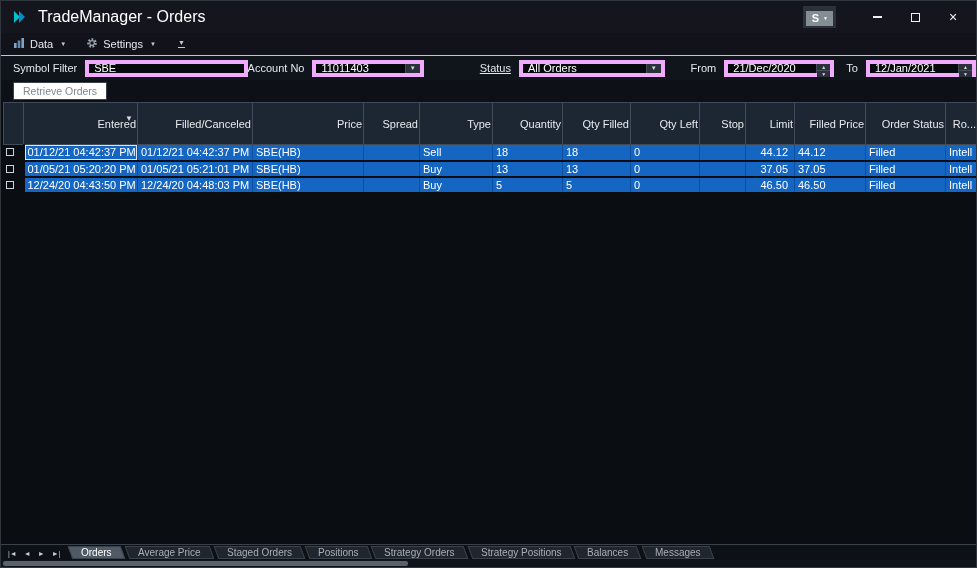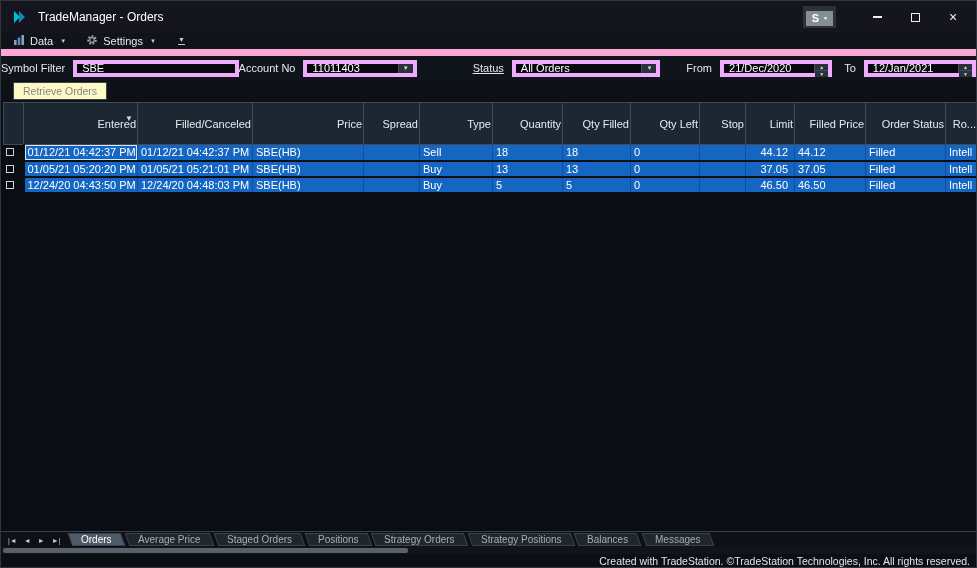--- a/index.html
+++ b/index.html
@@ -6,51 +6,51 @@
   html,body { margin:0; padding:0; background:#000; }
   button { background:none; border:none; padding:0; font:inherit; color:inherit; cursor:default; }
   .window{
     width:977px; height:568px; display:flex; flex-direction:column;
     background:#0b0e13; color:#e8ecef; border:1px solid #30363e;
     font-family:"Liberation Sans", sans-serif; overflow:hidden; position:relative;
   }
   
   .titlebar{ height:32px; flex:0 0 auto; background:#15151d; display:flex; align-items:center; padding:0 10px 0 10px; }
   .logo{ width:18px; height:18px; display:inline-flex; }
-  .title{ font-size:12px; margin-left:9px; color:#ffffff; }
+  .title{ font-size:16px; margin-left:9px; color:#ffffff; }
   .tb-spacer{ flex:1; }
   .style-btn-wrap{ background:#2b323c; padding:2px 3px; margin-right:16px; }
   .style-btn{ background:#858d95; color:#fff; font-size:11px; font-weight:bold; padding:1px 5px 2px 6px; display:inline-flex; align-items:center; gap:4px; }
   .mini-arrow{ font-size:5px; color:#fff; }
   .win-btn{ width:26px; height:20px; display:inline-flex; align-items:center; justify-content:center; margin-left:12px; color:#f0f0f0; font-size:14px; }
   .min-bar{ width:9px; height:2px; background:#f0f0f0; display:inline-block; }
   .max-box{ width:9px; height:9px; border:1px solid #f0f0f0; display:inline-block; }
   
-  .menubar{ height:23px; flex:0 0 auto; background:#12121a; display:flex; align-items:center; padding-left:12px; font-size:11px; border-bottom:7px solid #f9a8d4; }
+  .menubar{ height:23px; flex:0 0 auto; background:#12121a; display:flex; align-items:center; padding-left:12px; font-size:11px; border-bottom:1px solid #f9a8d4; }
   .menu-item{ display:inline-flex; align-items:center; gap:5px; margin-right:20px; color:#e4e8ec; }
   .dd-arrow{ font-size:6px; color:#c2c8ce; margin-left:2px; }
   .overflow-btn{ display:inline-flex; flex-direction:column; align-items:center; margin-left:2px; color:#c2c8ce; }
   .overflow-btn .chev{ font-size:7px; line-height:6px; }
   .overflow-btn .bar{ width:7px; height:1px; background:#c2c8ce; margin-top:1px; }
   
-  .filterbar{ height:24px; flex:0 0 auto; background:#10141b; display:flex; align-items:center; font-size:11px; }
+  .filterbar{ height:24px; flex:0 0 auto; background:#10141b; display:flex; align-items:center; padding-left:12px; font-size:11px; }
   .flabel{ color:#e4e8ec; white-space:nowrap; }
   .input, .combo, .datefield{ background:#07090e; border:4px solid #f0abfc; height:17px; display:inline-flex; align-items:center; font-size:11px; color:#ffffff; }
   .input{ width:168px; padding:0 5px; margin-left:8px; }
   .combo{ margin-left:8px; justify-content:space-between; }
   .combo .val{ padding:0 5px; white-space:nowrap; }
   .combo-btn{ width:15px; height:100%; background:#2a313b; border-left:1px solid #454d58; display:inline-flex; align-items:center; justify-content:center; font-size:6px; color:#d2d8de; }
   .datefield{ margin-left:8px; justify-content:space-between; }
   .datefield .val{ padding:0 5px; white-space:nowrap; }
   .spinner{ width:14px; height:100%; border-left:1px solid #454d58; display:flex; flex-direction:column; }
   .spin{ flex:1; background:#2a313b; display:flex; align-items:center; justify-content:center; font-size:5px; color:#d2d8de; }
   .spin-up{ border-bottom:1px solid #454d58; }
   
   .retrieve-row{ height:22px; flex:0 0 auto; background:#0d1117; display:flex; align-items:center; padding-left:12px; }
-  .retrieve-btn{ border:1px solid #3a424c; background:#fef9c3; color:#7e868e; font-size:10.5px; padding:2px 9px; }
+  .retrieve-btn{ border:1px solid #3a424c; background:#ffffff; color:#7e868e; font-size:10.5px; padding:2px 9px; }
   
   .table-wrap{ flex:1 1 auto; overflow:hidden; background:#0a0d12; padding-left:2px; }
   table{ border-collapse:collapse; table-layout:fixed; width:974px; font-size:11px; }
   thead th{
     height:42px; background:#1d2733; color:#e6eaee; font-weight:normal;
     border:1px solid #414b57; border-left:none; text-align:right; position:relative;
     white-space:nowrap; overflow:hidden;
   }
   thead th:first-child{ border-left:1px solid #414b57; }
   .sort-ind{ position:absolute; right:4px; top:11px; font-size:8px; color:#d4d8dc; }
@@ -311,17 +311,14 @@
       </span>
     <span class="tab">
         <span>Messages</span>
       </span>
   </div>
 
   <div class="hscroll">
     <div class="hthumb"></div>
   </div>
 
-  <div class="statusbar">
-    <span>Created with TradeStation. ©TradeStation Technologies, Inc. All rights reserved.</span>
-  </div>
 
 </div>
 
 </body></html>

